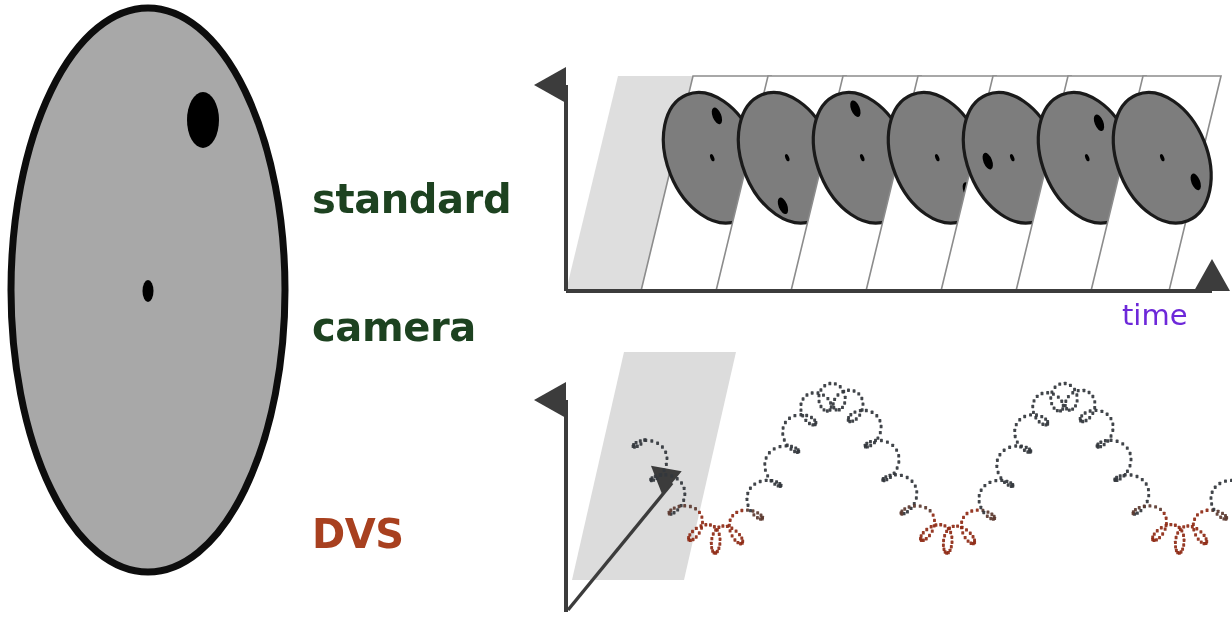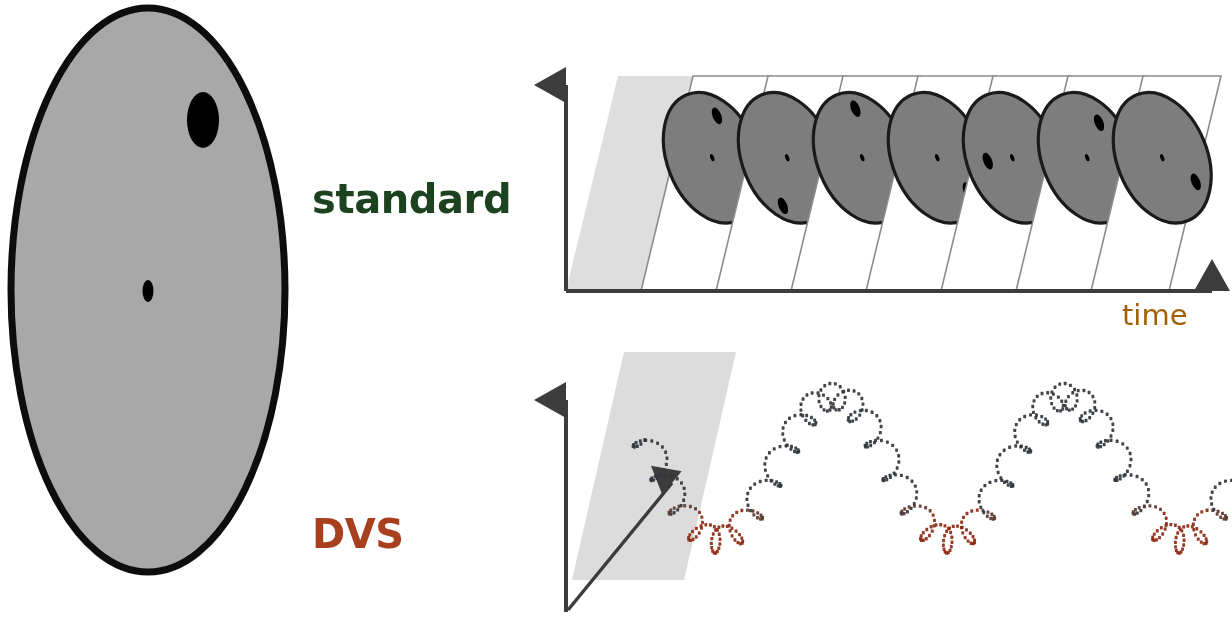--- a/index.html
+++ b/index.html
@@ -54,21 +54,21 @@
   }
   .label-line { display: block; }
 
   #label-time {
     position: absolute;
     left: 1122px;
     top: 298px;
     font-family: "DejaVu Sans", sans-serif;
     font-weight: normal;
     font-size: 29px;
-    color: #a16207;
+    color: #6d28d9;
     letter-spacing: 0px;
     white-space: pre;
     user-select: none;
   }
 </style>
 </head>
 <body>
 
 <div class="figure-root">
 
@@ -683,20 +683,21 @@
           <rect x="1230.01" y="478.66" width="2.9" height="3.4" rx="0.6" fill="#33373c" opacity="0.93"></rect>
           <rect x="1235.55" y="479.18" width="2.9" height="3.4" rx="0.6" fill="#33373c" opacity="0.93"></rect>
           <rect x="1239.96" y="480.61" width="2.9" height="3.4" rx="0.6" fill="#33373c" opacity="0.93"></rect>
           <rect x="1242.73" y="482.39" width="2.9" height="3.4" rx="0.6" fill="#33373c" opacity="0.93"></rect>
         </g>
     </g>
   </svg>
 
   <div class="label-block" id="label-standard-camera">
     <span class="label-line">standard</span>
+    <span class="label-line">camera</span>
   </div>
 
   <div class="label-block" id="label-dvs">
     <span class="label-line">DVS</span>
     
   </div>
 
   <div id="label-time">time</div>
 
 </div>

